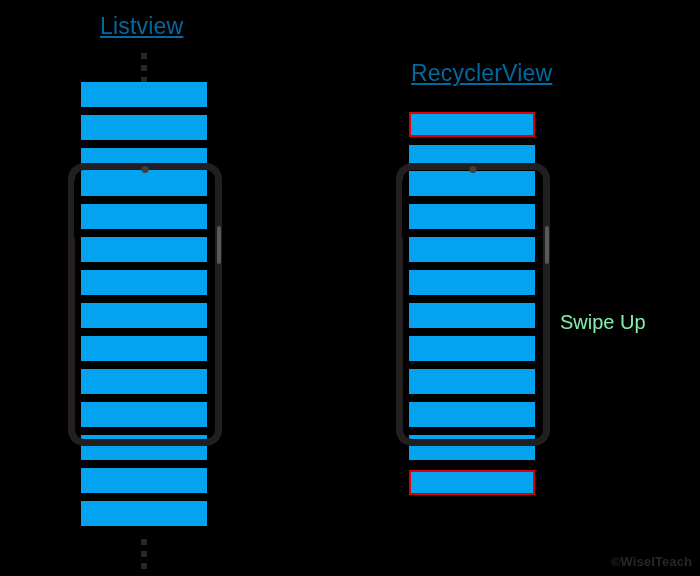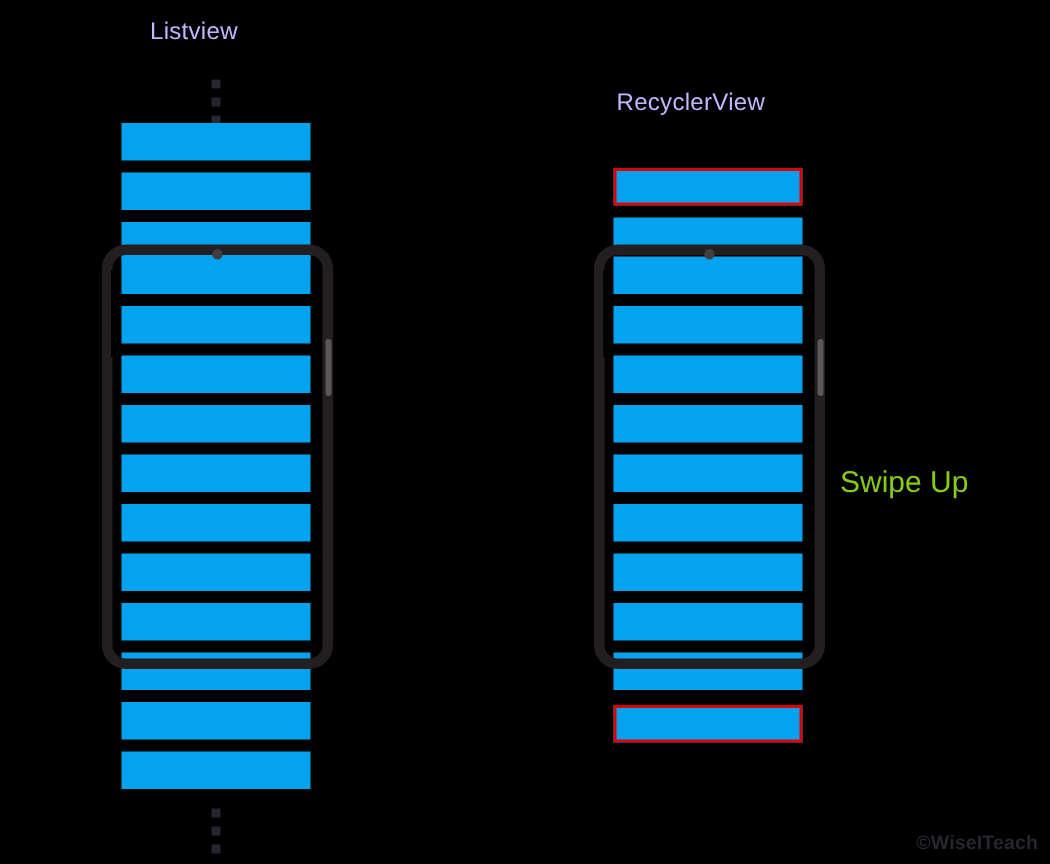--- a/index.html
+++ b/index.html
@@ -12,35 +12,36 @@
     width: 700px;
     height: 576px;
     background: #000000;
     overflow: hidden;
     font-family: "Liberation Sans", sans-serif;
   }
 
   
   .col-title {
     position: absolute;
-    color: #c4b5fd;
-    font-size: 16px;
+    color: #0369a1;
+    font-size: 23px;
     font-weight: 400;
     letter-spacing: 0.2px;
     white-space: nowrap;
     user-select: none;
+    text-decoration: underline;
   }
   #title-listview   { left: 100px; top: 13px; }
   #title-recycler   { left: 411px; top: 60px; }
 
   .swipe-label {
     position: absolute;
     left: 560px;
     top: 311px;
-    color: #84cc16;
+    color: #86efac;
     font-size: 20px;
     font-weight: 400;
     white-space: nowrap;
     user-select: none;
   }
 
   .watermark {
     position: absolute;
     right: 8px;
     bottom: 7px;

